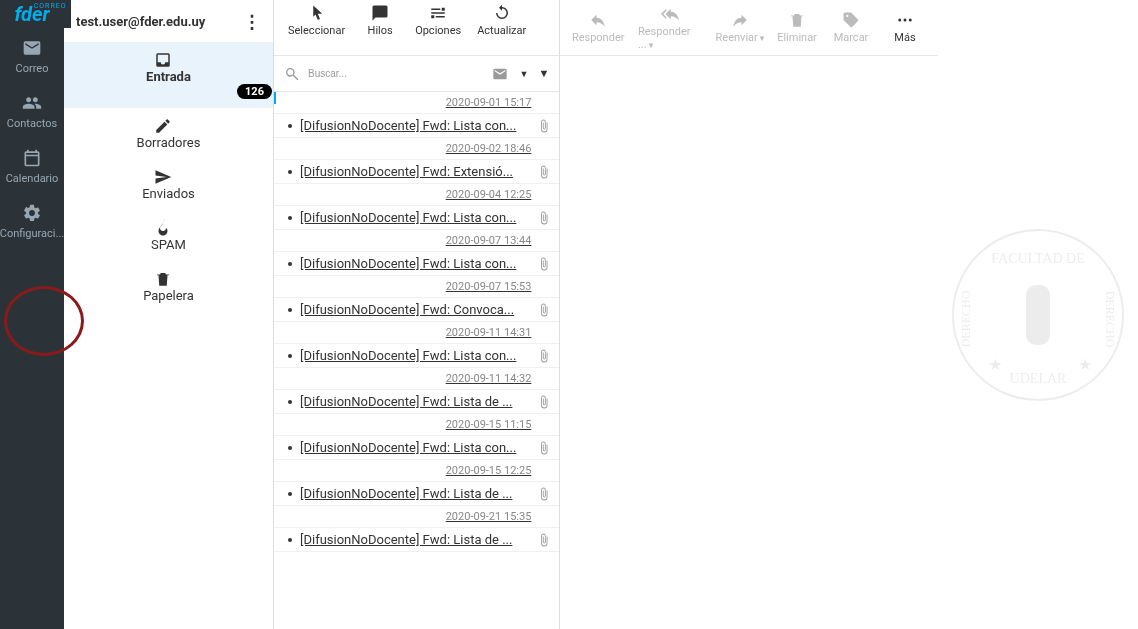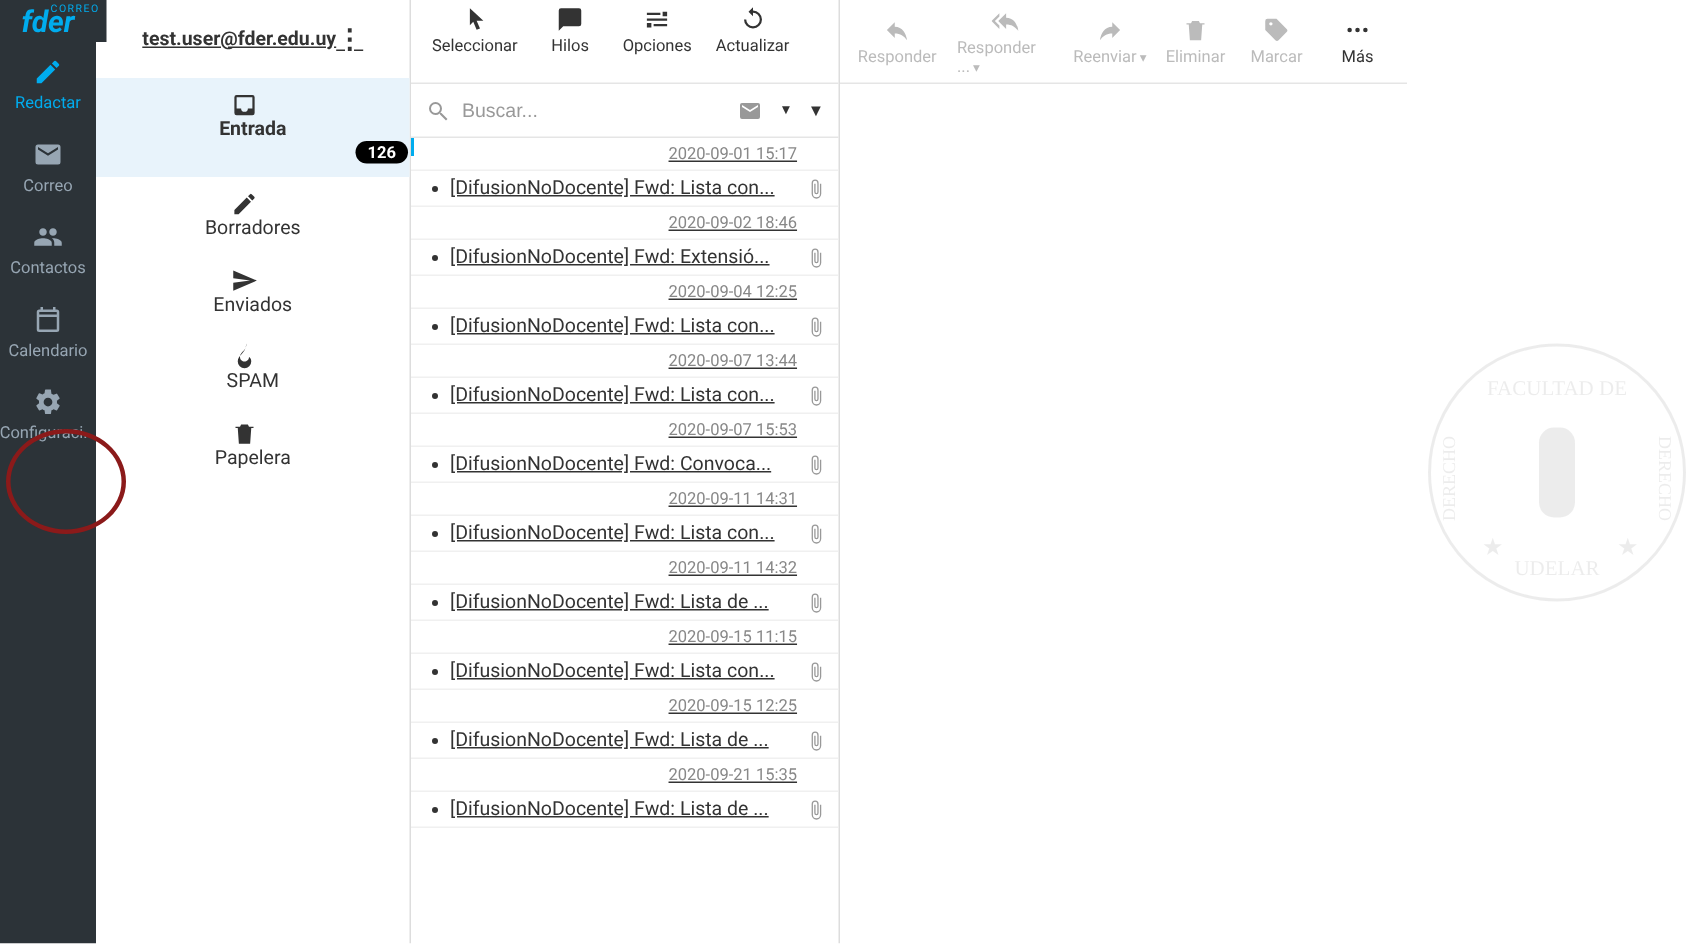--- a/index.html
+++ b/index.html
@@ -5,36 +5,36 @@
 * { box-sizing: border-box; margin: 0; padding: 0; }
 body { font-family: -apple-system, BlinkMacSystemFont, "Segoe UI", Roboto, Arial, sans-serif; font-size: 13px; color: #333; width: 1138px; height: 629px; overflow: hidden; display: flex; }
 .sidebar { width: 64px; background: #2c3338; color: #97a6b3; display: flex; flex-direction: column; align-items: center; }
 .logo { width: 77px; height: 28px; background: #2c3338; display: flex; align-items: center; justify-content: center; font-style: italic; font-weight: bold; font-size: 20px; color: #00acee; position: relative; }
 .logo small { font-size: 7px; font-style: normal; font-weight: normal; position: absolute; top: 2px; right: 4px; letter-spacing: 1px; }
 .nav-item { width: 100%; padding: 10px 0 8px 0; display: flex; flex-direction: column; align-items: center; cursor: pointer; font-size: 11px; }
 .nav-item.active { color: #00acee; }
 .nav-item svg { width: 20px; height: 20px; margin-bottom: 4px; }
 .config-circle { position: absolute; width: 80px; height: 70px; border: 3px solid #8b1a1a; border-radius: 50%; left: 4px; top: 286px; pointer-events: none; }
 .folders-panel { width: 220px; background: #fff; border-right: 1px solid #ddd; display: flex; flex-direction: column; }
-.user-header { height: 52px; display: flex; align-items: center; justify-content: center; padding: 0 12px; font-weight: bold; text-decoration: underline; }
+.user-header { height: 42px; display: flex; align-items: center; justify-content: space-between; padding: 0 12px; font-weight: bold; }
 .user-header .kebab { font-size: 18px; cursor: pointer; }
 .folder-list { flex: 1; }
 .folder-item { display: flex; align-items: center; padding: 9px 1px; cursor: pointer; color: #333; flex-direction: column; }
 .folder-item.selected { background: #e8f3fb; font-weight: bold; }
 .folder-item svg { width: 18px; height: 18px; margin-right: 12px; flex-shrink: 0; }
 .folder-item .badge { margin-left: auto; background: #000000; color: #fff; padding: 1px 8px; border-radius: 10px; font-size: 11px; font-weight: bold; }
 .messages-panel { width: 300px; border-right: 1px solid #ddd; display: flex; flex-direction: column; }
 .toolbar { height: 56px; display: flex; padding: 0 6px; border-bottom: 1px solid #e5e5e5; }
 .tb-btn { display: flex; flex-direction: column; align-items: center; padding: 4px 8px; font-size: 11px; color: #666; cursor: pointer; min-width: 54px; }
 .tb-btn svg { width: 18px; height: 18px; margin-bottom: 2px; }
 .tb-btn.disabled { color: #bbb; }
 .tb-btn.dark { color: #333; }
 .search-row { height: 36px; display: flex; align-items: center; padding: 0 10px; border-bottom: 1px solid #e5e5e5; }
 .search-row svg { width: 16px; height: 16px; color: #999; flex-shrink:0; }
-.search-row input { flex: 1; border: none; outline: none; margin-left: 8px; font-size: 13px; color: #b91c1c; }
+.search-row input { flex: 1; border: none; outline: none; margin-left: 8px; font-size: 10px; color: #b91c1c; }
 .search-row input::placeholder { color: #999; }
 .search-right { display: flex; align-items: center; gap: 10px; color: #333; }
 .msg-list { flex: 1; overflow: hidden; text-decoration: underline; }
 .msg-group-date { font-size: 11px; color: #888; text-align: right; padding: 4px 28px 4px 0; border-bottom: 1px solid #f0f0f0; }
 .msg-item { display: flex; align-items: center; padding: 4px 8px 4px 14px; border-bottom: 1px solid #f0f0f0; cursor: pointer; position: relative; }
 .msg-item:first-child { border-top: 1px solid #f0f0f0; }
 .msg-item .dot { width: 4px; height: 4px; background: #333; border-radius: 50%; margin-right: 8px; flex-shrink: 0; }
 .msg-item .subj { flex: 1; white-space: nowrap; overflow: hidden; text-overflow: ellipsis; color: #333; }
 .msg-item .clip { color: #999; margin-left: 6px; flex-shrink: 0; }
 .msg-accent { position: absolute; left: 0; top: 0; bottom: 0; width: 2px; background: #00acee; }
@@ -46,26 +46,20 @@
 </style>
 </head>
 <body>
 
 <div class="sidebar" style="position:relative;">
   <div class="logo">
     <span>fder</span>
     <small>CORREO</small>
   </div>
 
-  <div class="nav-item active">
-    <svg viewBox="0 0 24 24" fill="currentColor">
-        <path d="M3 17.25V21h3.75l11-11-3.75-3.75-11 11zM20.71 7.04a1 1 0 000-1.41l-2.34-2.34a1 1 0 00-1.41 0l-1.83 1.83 3.75 3.75 1.83-1.83z"></path>
-      </svg>
-    <span>Redactar</span>
-  </div>
 
   <div class="nav-item">
     <svg viewBox="0 0 24 24" fill="currentColor">
         <path d="M20 4H4a2 2 0 00-2 2v12a2 2 0 002 2h16a2 2 0 002-2V6a2 2 0 00-2-2zm0 4l-8 5-8-5V6l8 5 8-5v2z"></path>
       </svg>
     <span>Correo</span>
   </div>
 
   <div class="nav-item">
     <svg viewBox="0 0 24 24" fill="currentColor">

